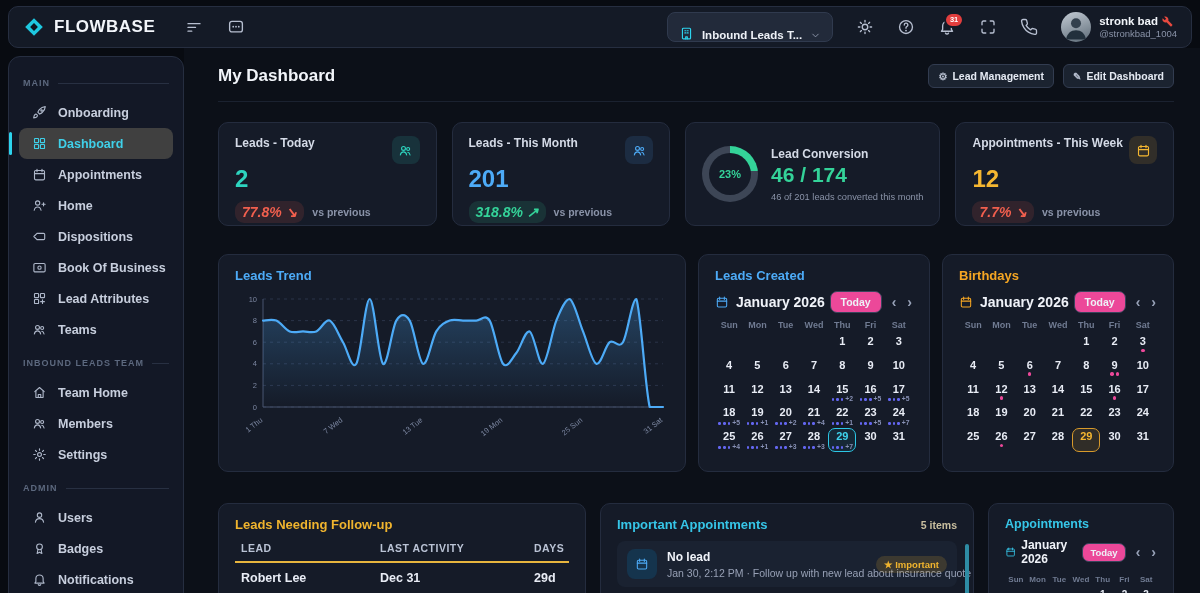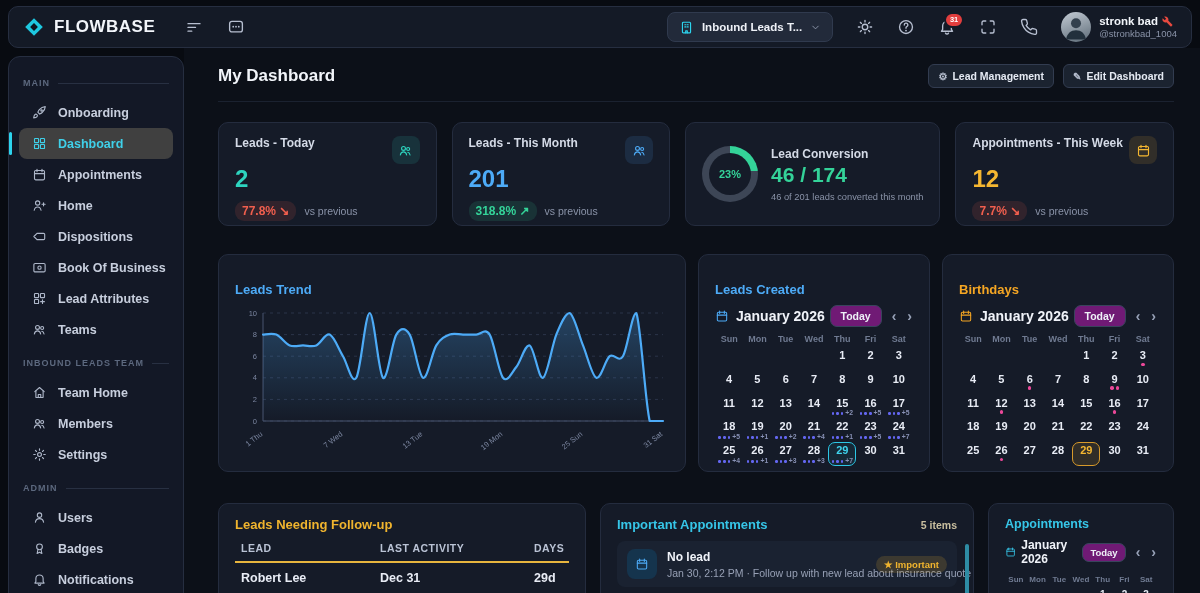--- a/index.html
+++ b/index.html
@@ -13,21 +13,21 @@
     background:#141a26; border:1px solid #262e40; border-radius:10px;
     display:flex; align-items:center; padding:0 14px; z-index:5; }
   .brand { display:flex; align-items:center; gap:9px; margin-right:30px; }
   .logo { width:22px; height:22px; display:inline-flex; }
   .brand-name { font-size:17px; font-weight:800; letter-spacing:.5px; color:#f2f5fa; }
   .nav-icon { width:18px; height:18px; color:#b7bfd0; display:inline-flex; align-items:center;
     justify-content:center; cursor:pointer; position:relative; }
   .navbar > .nav-icon { margin-right:24px; }
   .nav-icon svg { width:100%; height:100%; }
   .nav-right { margin-left:auto; display:flex; align-items:center; gap:23px; }
-  .team-pill { display:flex; align-items:center; gap:8px; background:#222a3a; border:1px solid #303a4e;
+  .team-pill { display:flex; align-items:flex-end; gap:8px; background:#222a3a; border:1px solid #303a4e;
     border-radius:8px; height:30px; padding:0 11px; font-size:11.5px; font-weight:700; color:#eef1f7; cursor:pointer; }
   .team-pill .pill-icon { width:15px; height:15px; color:#2dd4ee; display:inline-flex; }
   .team-pill .pill-chev { width:11px; height:11px; color:#9aa4b8; display:inline-flex; }
   .bell-badge { position:absolute; top:-6px; right:-8px; background:#e23e3e; color:#fff;
     font-size:7.5px; font-weight:700; border-radius:8px; padding:2px 4px; line-height:1; border:2px solid #141a26; }
   .user { display:flex; align-items:center; gap:8px; cursor:pointer;text-align:center; }
   .avatar { width:30px; height:30px; border-radius:50%; overflow:hidden; display:inline-flex;
     background:linear-gradient(160deg,#c3cbd4 0%,#5d6b77 100%); }
   .avatar svg { width:100%; height:100%; }
   .user-text { display:flex; flex-direction:column; line-height:1.25; }
@@ -65,47 +65,47 @@
   
   .stats-row { display:grid; grid-template-columns:repeat(4,1fr); gap:15px; margin-top:20px; }
   .stat-card { height:104px; padding:13px 16px; position:relative; }
   .stat-top { display:flex; align-items:flex-start; }
   .stat-title { font-size:12px; font-weight:600; color:#d4dae6; }
   .stat-iconbox { margin-left:auto; width:28px; height:28px; border-radius:8px;
     display:flex; align-items:center; justify-content:center; }
   .stat-iconbox .icon { width:15px; height:15px; display:inline-flex; }
   .stat-value { font-size:24px; font-weight:800; margin-top:2px; line-height:1.1; }
   .stat-badge-row { display:flex; align-items:center; gap:8px; margin-top:9px; }
-  .pill { font-size:12px; font-weight:700; border-radius:9px; padding:3px 7px; }
+  .pill { font-size:14px; font-weight:700; border-radius:9px; padding:3px 7px;font-style:italic; }
   .pill.neg { color:#f15f4e; background:rgba(241,95,78,.13); }
   .pill.pos { color:#34d399; background:rgba(52,211,153,.13); }
-  .vs-label { font-size:10.5px; font-weight:400; color:#8a93a8;text-align:right; }
+  .vs-label { font-size:10.5px; font-weight:700; color:#8a93a8;text-align:right; }
   .ring-card { display:flex; align-items:center; gap:13px; }
   .ring { width:56px; height:56px; border-radius:50%; position:relative; flex-shrink:0;
     background:conic-gradient(#34d399 calc(var(--pct)*1%), #3d4656 0); }
   .ring-inner { position:absolute; inset:7px; border-radius:50%; background:#151b28;
     display:flex; align-items:center; justify-content:center; font-size:11px; font-weight:700; color:#34d399; }
   .ring-right { min-width:0; }
   .ring-value { font-size:21px; font-weight:800; color:#34d399; margin-top:2px; }
   .ring-sub { font-size:9.3px; color:#8a93a8; margin-top:5px; white-space:nowrap; }
 
   
   .row2 { display:grid; grid-template-columns:468px 1fr 1fr; gap:12px; margin-top:28px; }
-  .row2 > .panel { height:218px; padding:27px 16px; overflow:hidden; }
+  .row2 > .panel { height:218px; padding:13px 16px; overflow:hidden; }
   .card-title { font-size:13px; font-weight:700; }
   .trend-title { color:#4dabf7; }
   #trend-chart { display:block; margin-top:6px; }
 
   
   .cal-title { font-size:13px; font-weight:700; margin-bottom:8px; }
   .cal-head { display:flex; align-items:center; margin-bottom:7px; }
   .cal-month { display:flex; align-items:center; gap:7px; font-size:14px; font-weight:700; color:#f0f3f9; }
   .cal-month .icon { width:14px; height:14px; display:inline-flex; }
   .cal-controls { margin-left:auto; display:flex; align-items:center; gap:9px; }
-  .today-btn { background:#701a75; border:1px solid #39445c; color:#eef1f7; font-size:10.5px; font-weight:700;
+  .today-btn { background:#ec4899; border:1px solid #39445c; color:#eef1f7; font-size:10.5px; font-weight:700;
     border-radius:7px; padding:4px 10px; cursor:pointer; font-family:inherit; }
   .cal-nav { color:#98a2b8; font-size:14px; font-weight:700; cursor:pointer; line-height:1; padding:0 1px; }
   .cal-weekdays { display:grid; grid-template-columns:repeat(7,1fr); margin-bottom:3px; }
   .cal-weekdays span { text-align:center; font-size:9px; font-weight:600; color:#707b92; }
   .cal-grid { display:grid; grid-template-columns:repeat(7,1fr); grid-auto-rows:23.8px; }
   .cal-cell { display:flex; flex-direction:column; align-items:center; padding-top:1px;
     border-radius:7px; border:1.5px solid transparent; cursor:pointer; }
   .cal-num { font-size:11px; font-weight:700; color:#e8ecf5; line-height:1.15; }
   .marker-row { display:flex; align-items:center; gap:2px; margin-top:1px; }
   .mdot { width:2.6px; height:2.6px; border-radius:50%; }

